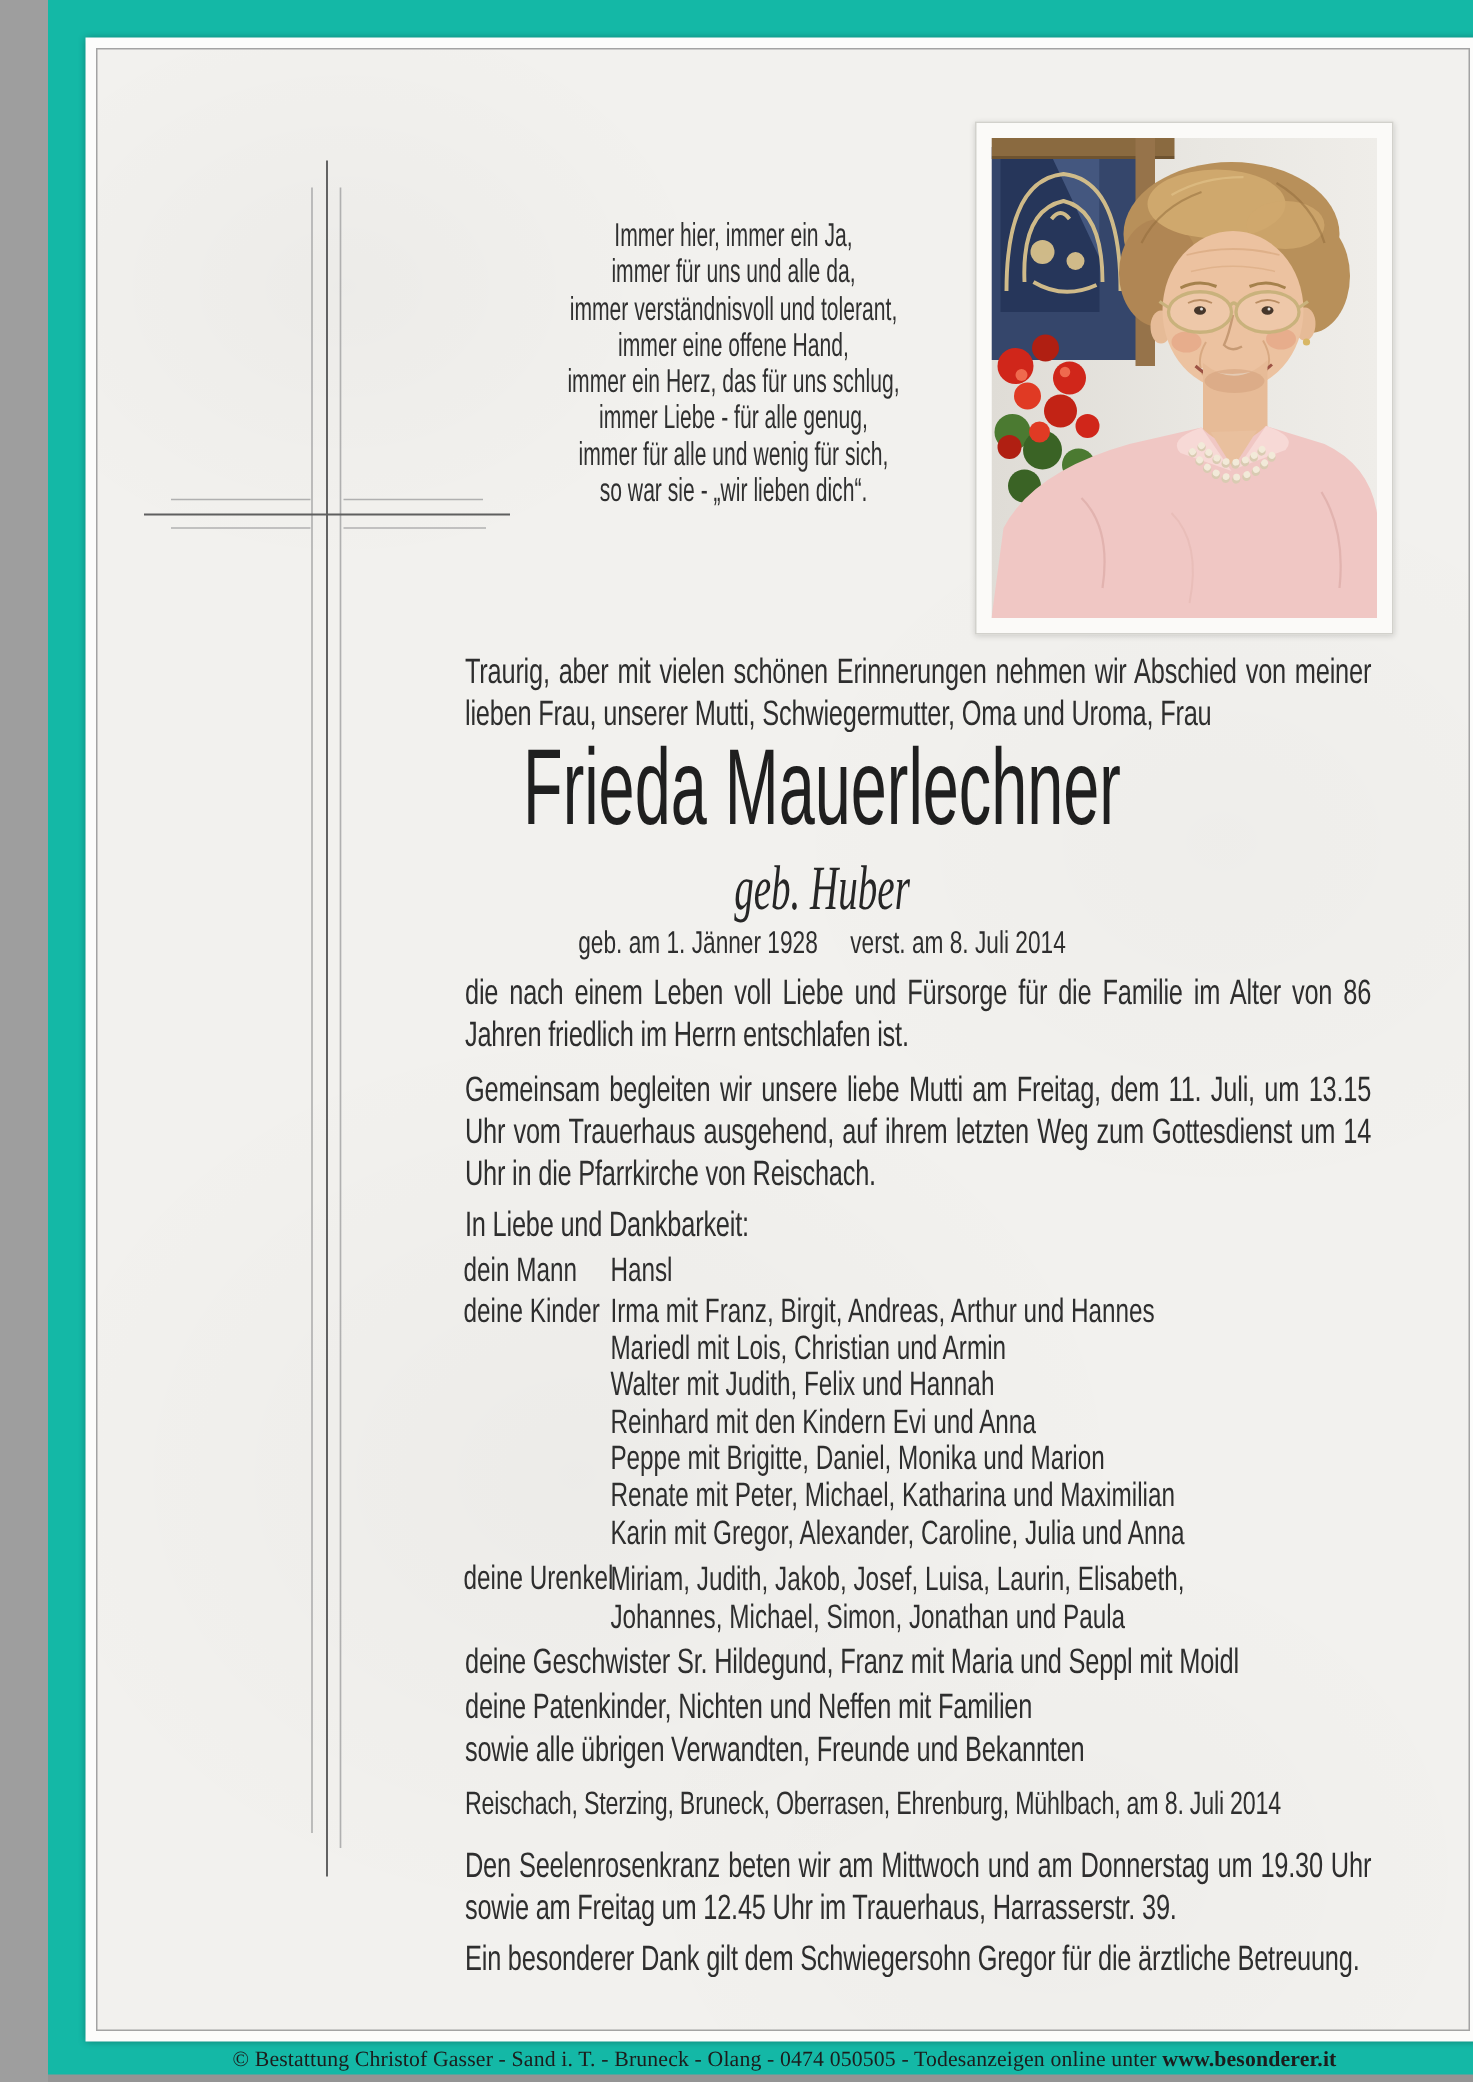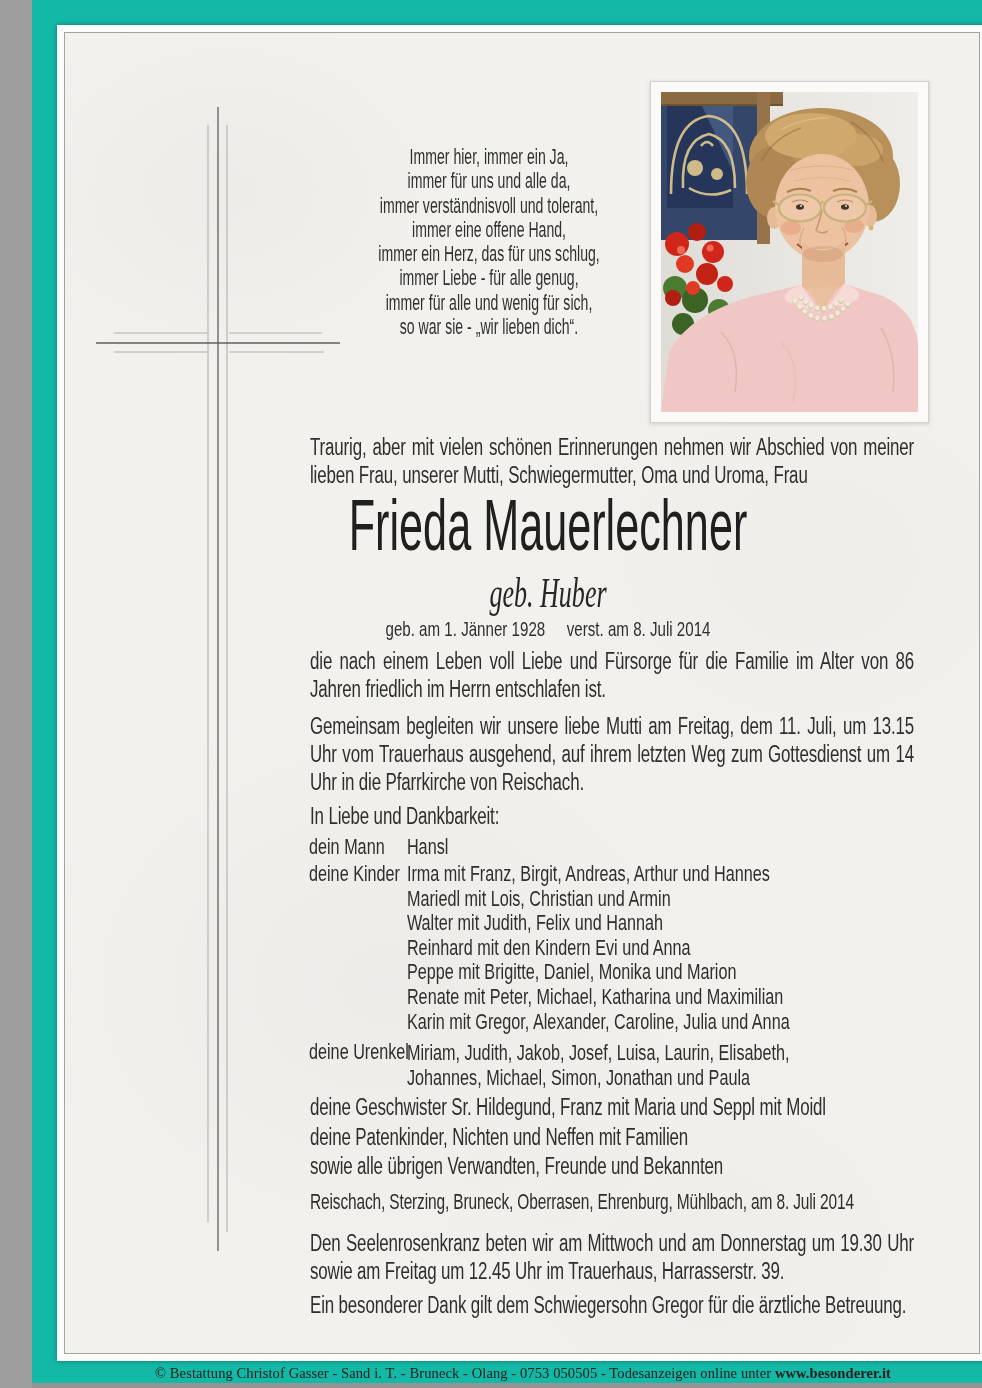--- a/index.html
+++ b/index.html
@@ -246,17 +246,17 @@
     <div class="abs cond single-line" style="left:253px;top:1127px;">sowie alle übrigen Verwandten, Freunde und Bekannten</div>
 
     <div class="abs cond single-line" style="left:253px;top:1163px;font-size:21.5px;">Reischach, Sterzing, Bruneck, Oberrasen, Ehrenburg, Mühlbach, am 8. Juli 2014</div>
 
     <div class="abs cond body-par" style="left:253px;top:1204px;">Den Seelenrosenkranz beten wir am Mittwoch und am Donnerstag um 19.30 Uhr sowie am Freitag um 12.45 Uhr im Trauerhaus, Harrasserstr. 39.</div>
 
     <div class="abs cond body-par" style="left:253px;top:1266px;">Ein besonderer Dank gilt dem Schwiegersohn Gregor für die ärztliche Betreuung.</div>
   </div>
 
   <div class="footer">
-    <span>© Bestattung Christof Gasser - Sand i. T. - Bruneck - Olang - 0753 050505 - Todesanzeigen online unter </span><b>www.besonderer.it</b>
+    <span>© Bestattung Christof Gasser - Sand i. T. - Bruneck - Olang - 0474 050505 - Todesanzeigen online unter </span><b>www.besonderer.it</b>
   </div>
   <div class="bottom-strip"></div>
 
 </div>
 
 </body></html>

